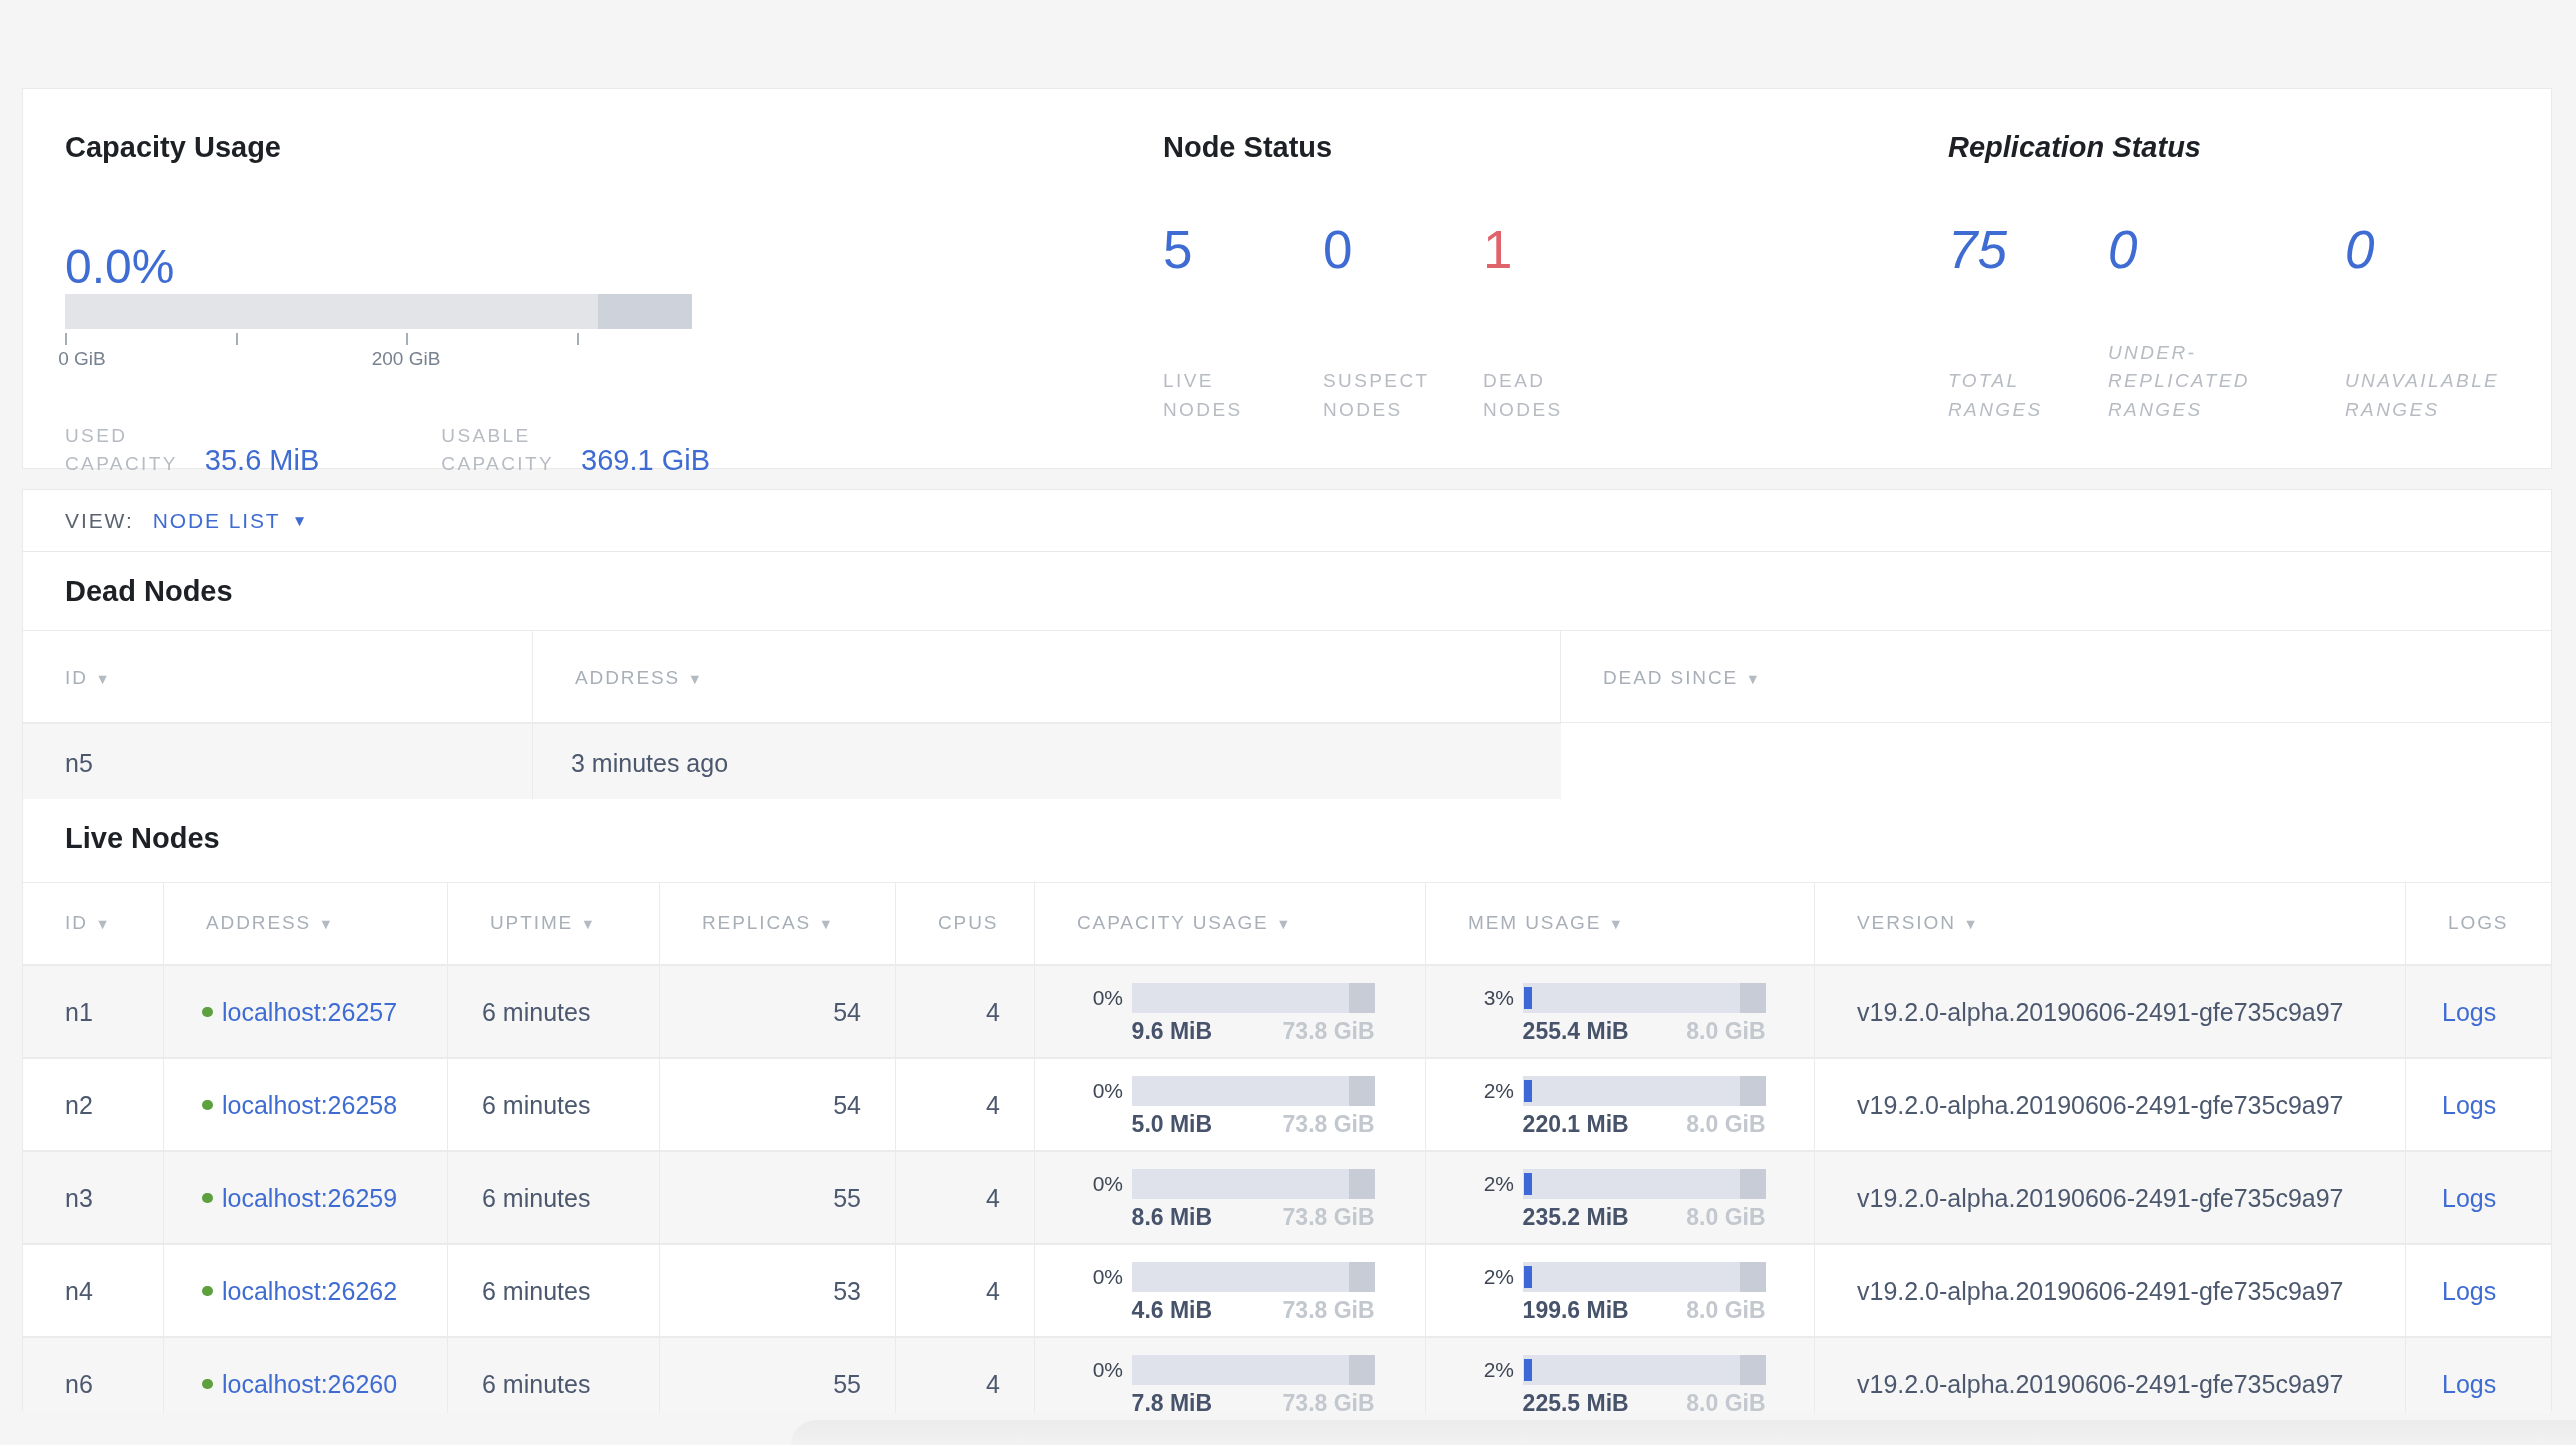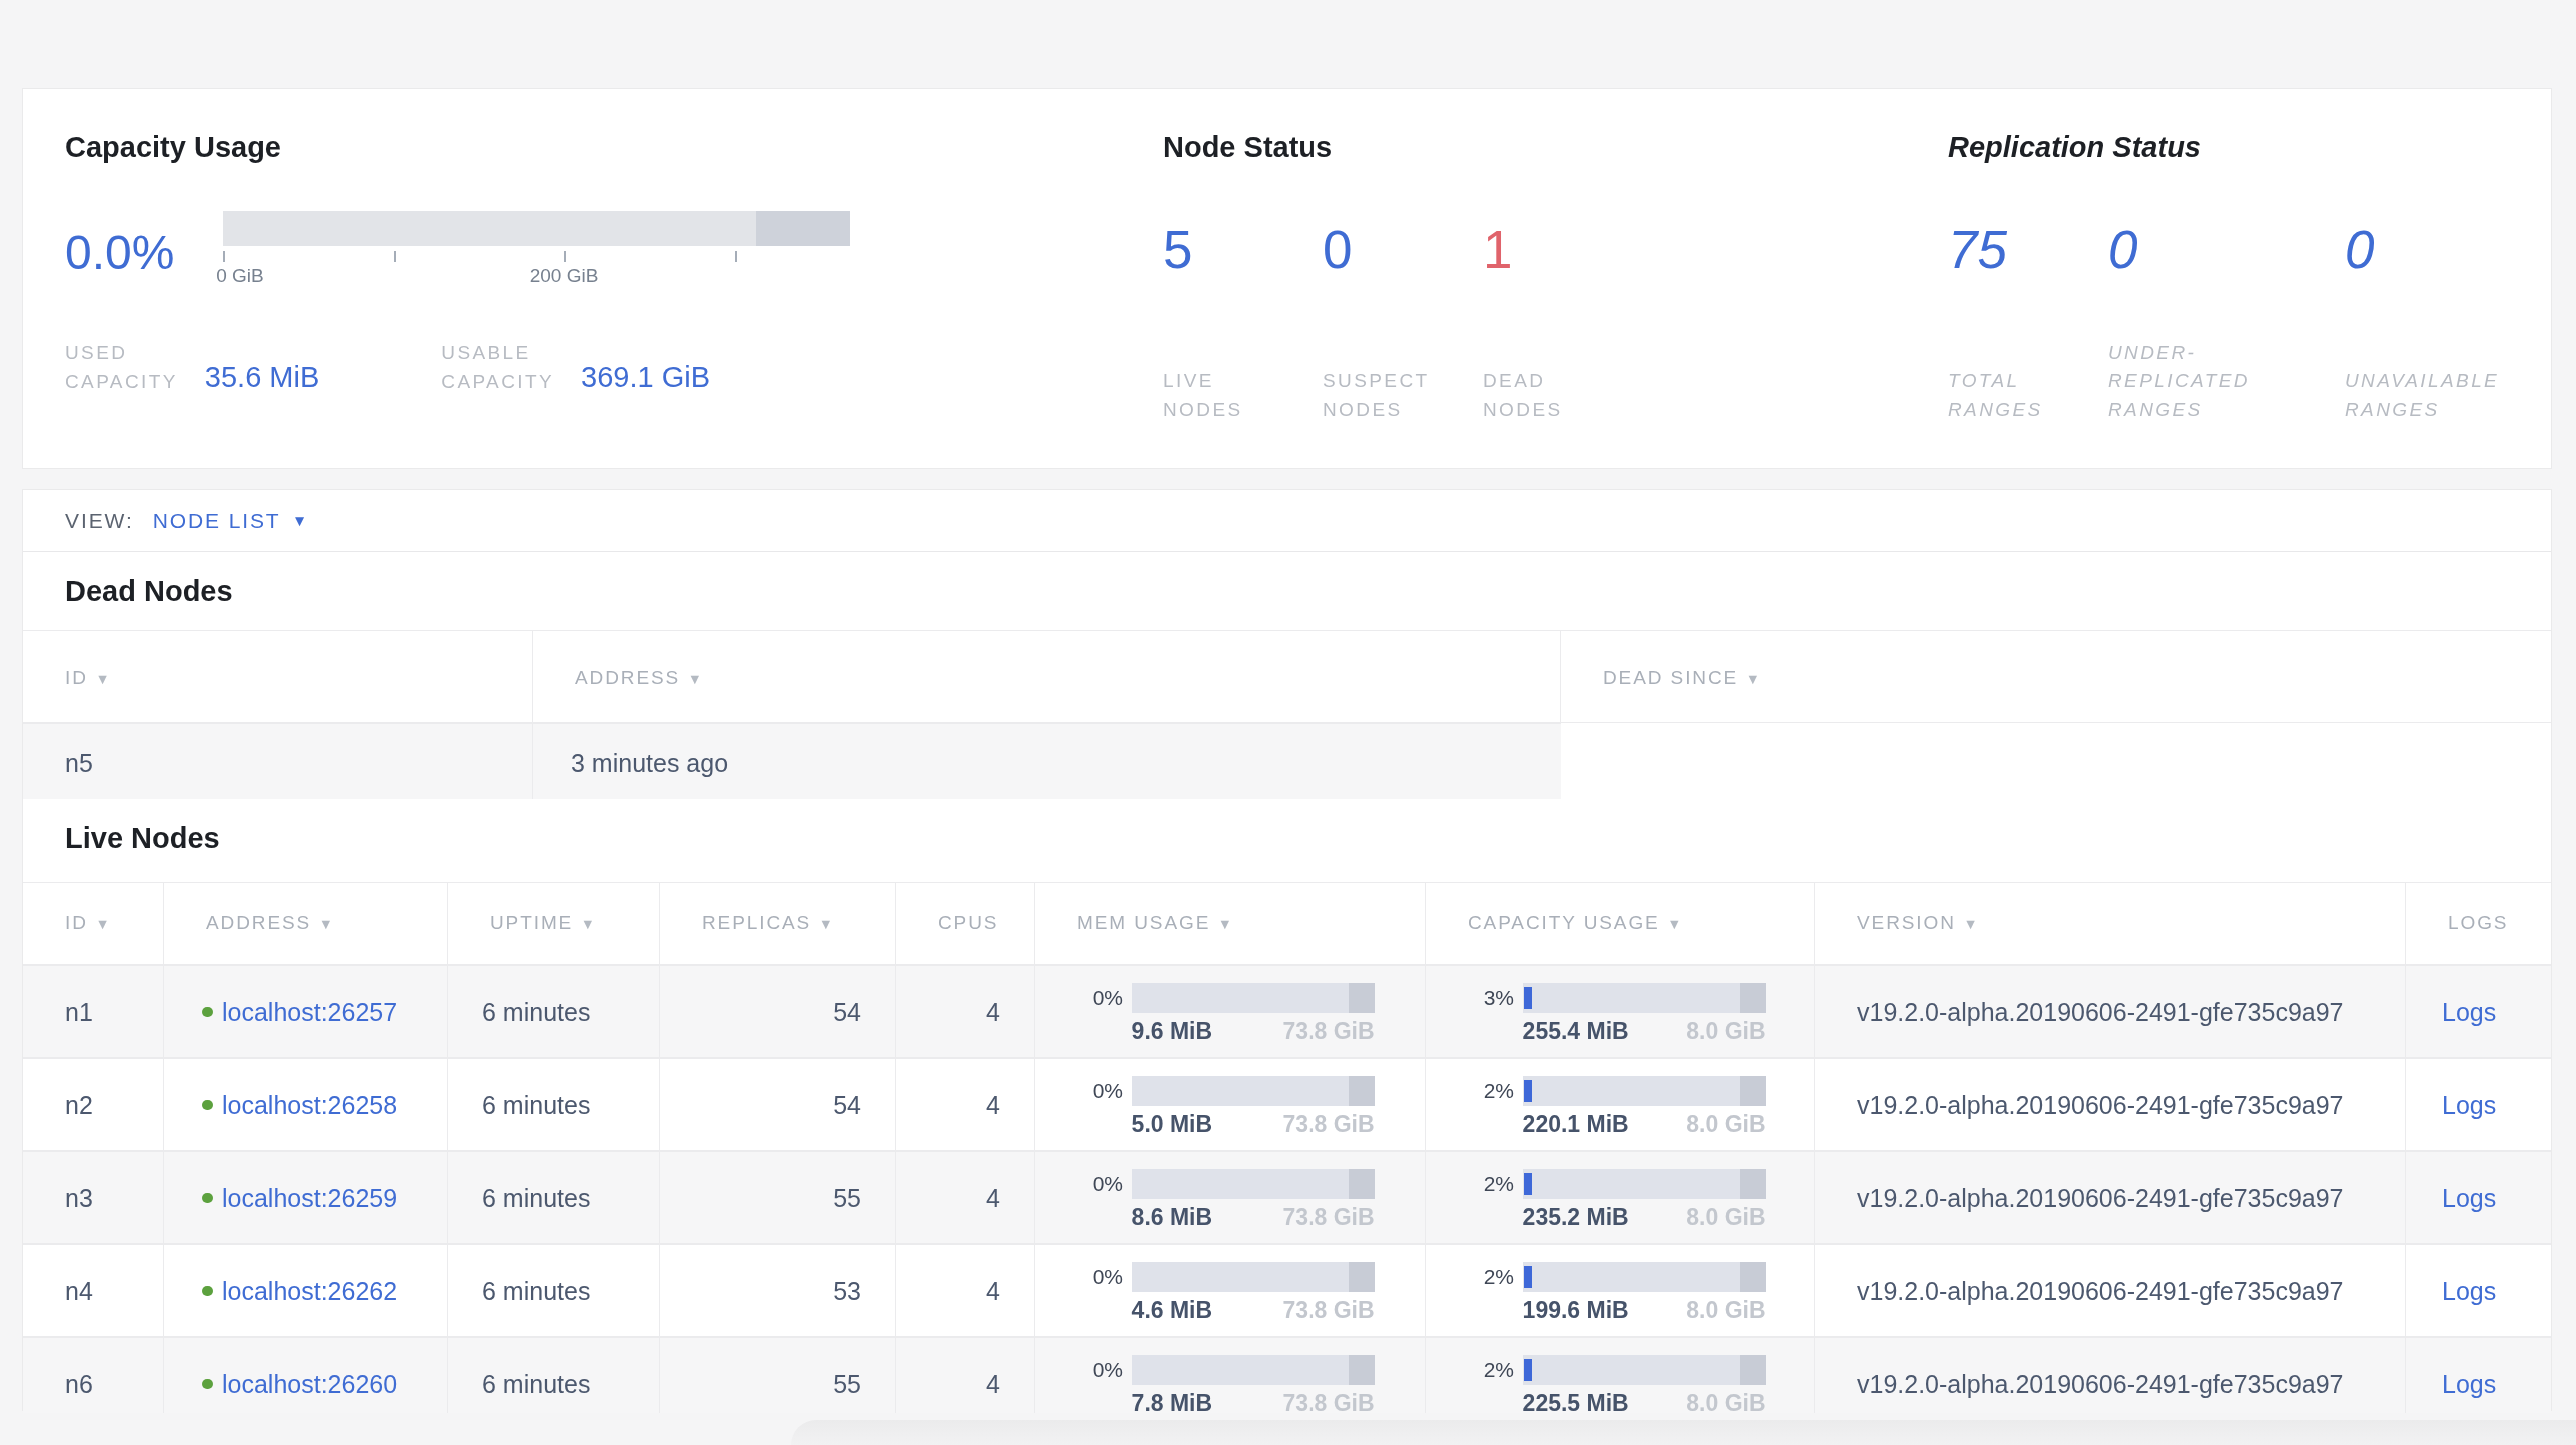--- a/index.html
+++ b/index.html
@@ -19,21 +19,21 @@
   .card.overview{ top:89px; height:379px; }
   .card.main{ top:490px; height:920px; }
 
   
   .ov-sec{ position:absolute; top:42px; }
   .ov-sec h2{ font-size:29px; font-weight:700; color:#1d2025; }
   .sec-capacity{ left:42px; }
   .sec-nodes{ left:1140px; }
   .sec-repl{ left:1925px;font-style:italic; }
 
-  .gauge-row{ display:flex; align-items:center; margin-top:47px; }
+  .gauge-row{ display:flex; align-items:flex-start; margin-top:69px;flex-direction:column; }
   .gauge-pct{ width:158px; font-size:48px; color:#3f6cd3; margin-top:5.7px; }
   .gauge{ position:relative; width:627px; }
   .gauge-bar{ position:relative; width:627px; height:35px; background:#e2e4e8; }
   .gauge-dark{ position:absolute; right:0; top:0; height:100%; width:15%; background:#ced2da; }
   .gauge-ticks{ position:relative; height:15.3px; }
   .gauge-tick{ position:absolute; top:4.8px; width:1.9px; height:11.5px; background:#a5adb8; }
   .gauge-labels{ position:relative; height:27px; }
   .gauge-label{ position:absolute; top:3.8px; transform:translateX(-50%);
                 font-size:19px; color:#77818f; white-space:nowrap; }
 
@@ -208,22 +208,22 @@
         </div>
       </div>
 
     <h2 class="sec-heading live-heading">Live Nodes</h2>
     <div class="grid live-grid hdr-row-live" id="live-header">
         <div class="cell hdr-cell" style="padding-left: 42px;"><span style="padding-left: 0px;">ID</span><span class="sort-icon">▼</span></div>
         <div class="cell hdr-cell" style="padding-left: 42px;"><span style="padding-left: 0px;">ADDRESS</span><span class="sort-icon">▼</span></div>
         <div class="cell hdr-cell" style="padding-left: 42px;"><span style="padding-left: 0px;">UPTIME</span><span class="sort-icon">▼</span></div>
         <div class="cell hdr-cell" style="padding-left: 42px;"><span style="padding-left: 0px;">REPLICAS</span><span class="sort-icon">▼</span></div>
         <div class="cell hdr-cell" style="padding-left: 42px;"><span style="padding-left: 0px;">CPUS</span></div>
+        <div class="cell hdr-cell" style="padding-left: 42px;"><span style="padding-left: 0px;">CAPACITY USAGE</span><span class="sort-icon">▼</span></div>
         <div class="cell hdr-cell" style="padding-left: 42px;"><span style="padding-left: 0px;">MEM USAGE</span><span class="sort-icon">▼</span></div>
-        <div class="cell hdr-cell" style="padding-left: 42px;"><span style="padding-left: 0px;">CAPACITY USAGE</span><span class="sort-icon">▼</span></div>
         <div class="cell hdr-cell" style="padding-left: 42px;"><span style="padding-left: 0px;">VERSION</span><span class="sort-icon">▼</span></div>
         <div class="cell hdr-cell" style="padding-left: 42px;"><span style="padding-left: 0px;">LOGS</span></div>
       </div>
     <div id="live-body">
         <div class="grid live-grid row live-row alt">
           <div class="cell pl-id">n1</div>
           <div class="cell pl-addr">
             <div class="addr">
               <span class="dot live"></span>
               <a class="link" href="#">localhost:26257</a>

